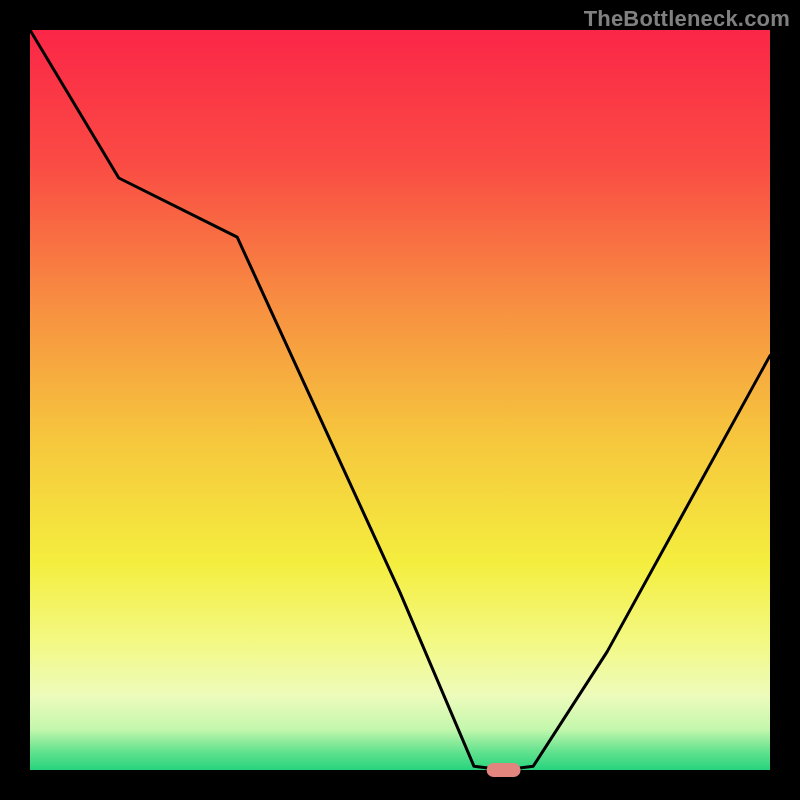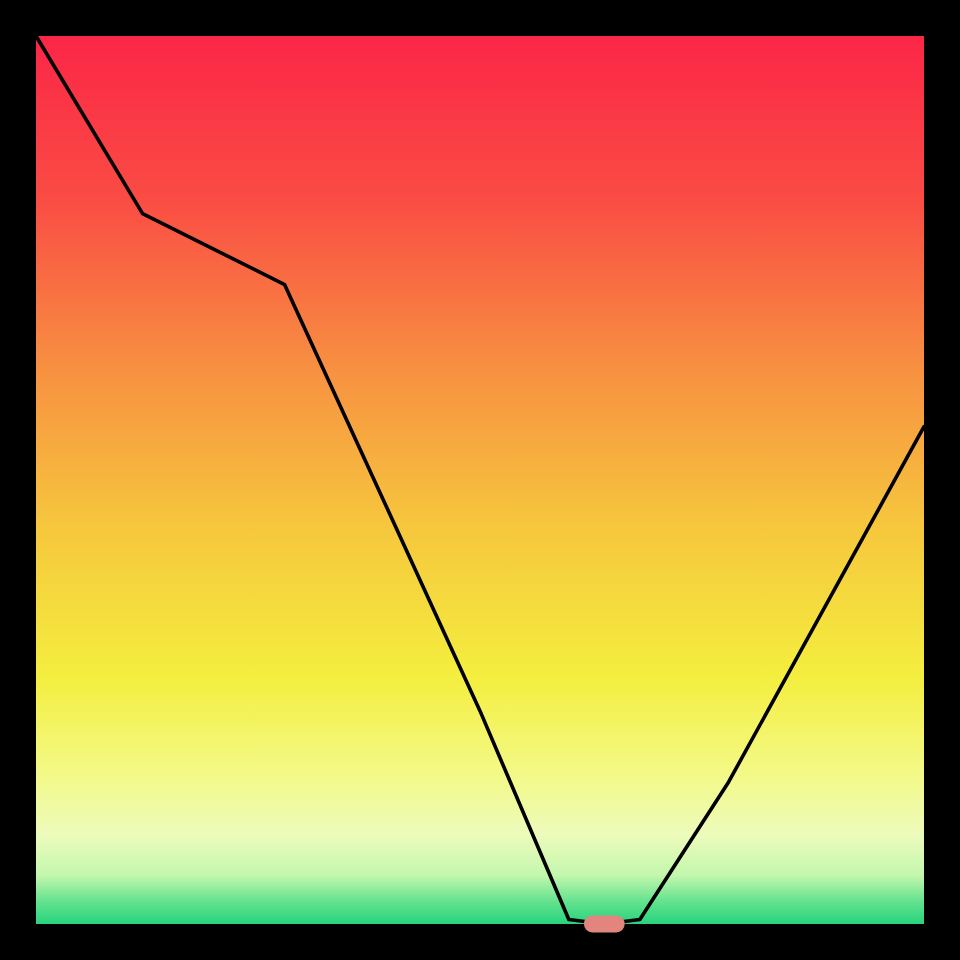--- a/index.html
+++ b/index.html
@@ -46,13 +46,14 @@
           <stop offset="90%" stop-color="#edfbbb"></stop>
           <stop offset="94.5%" stop-color="#c3f7ad"></stop>
           <stop offset="97.5%" stop-color="#63e28e"></stop>
           <stop offset="100%" stop-color="#27d37d"></stop>
         </linearGradient>
     </defs>
     <rect id="plot-bg" fill="url(#bg-grad)" x="30" y="30" width="740" height="740"></rect>
     <path id="curve" fill="none" stroke="#000" stroke-width="3" stroke-linejoin="round" stroke-linecap="round" d="M 30.0 30.0 L 118.8 178.0 L 237.2 237.2 L 400.0 592.4 L 474.0 766.3 L 503.6 770.0 L 533.2 766.3 L 607.2 651.6 L 770.0 355.6"></path>
     <rect id="marker" rx="7" ry="7" height="14" x="486.6" y="763" width="34" fill="#e2857e"></rect>
   </svg>
+  <div class="watermark">TheBottleneck.com</div>
 </div>
 
 </body></html>

